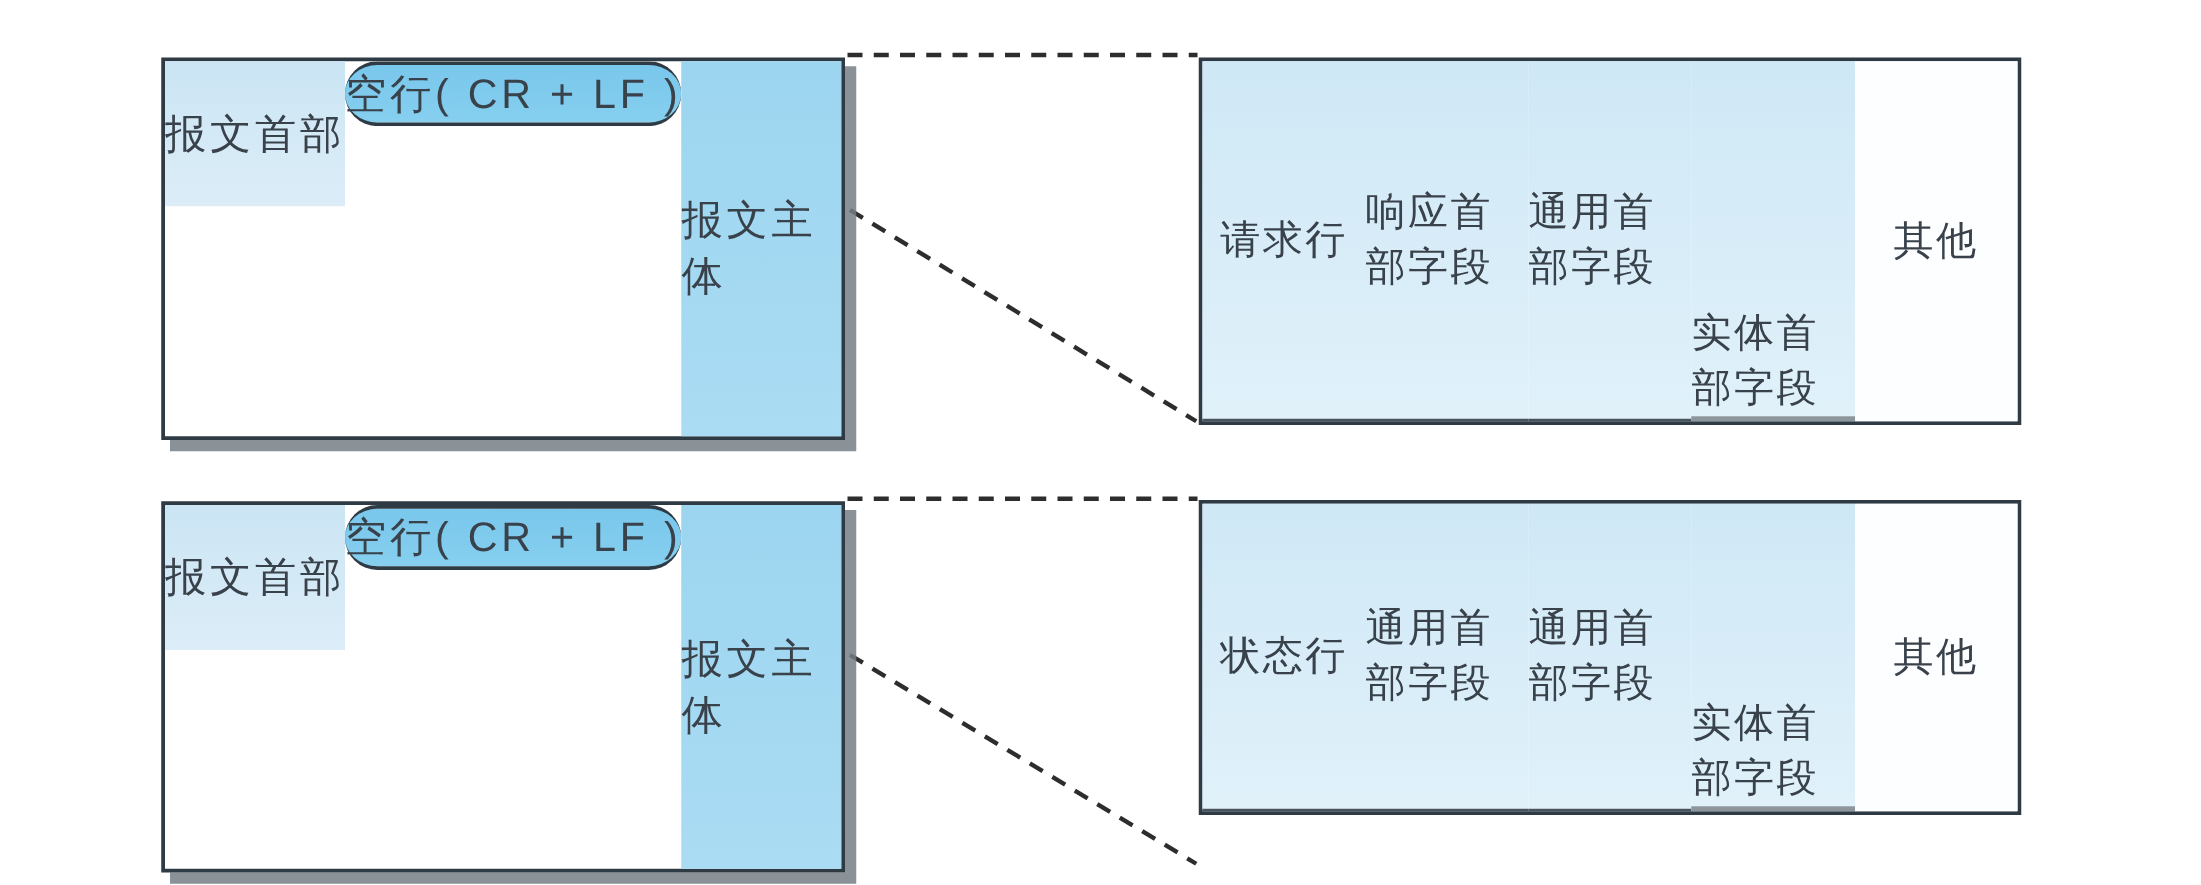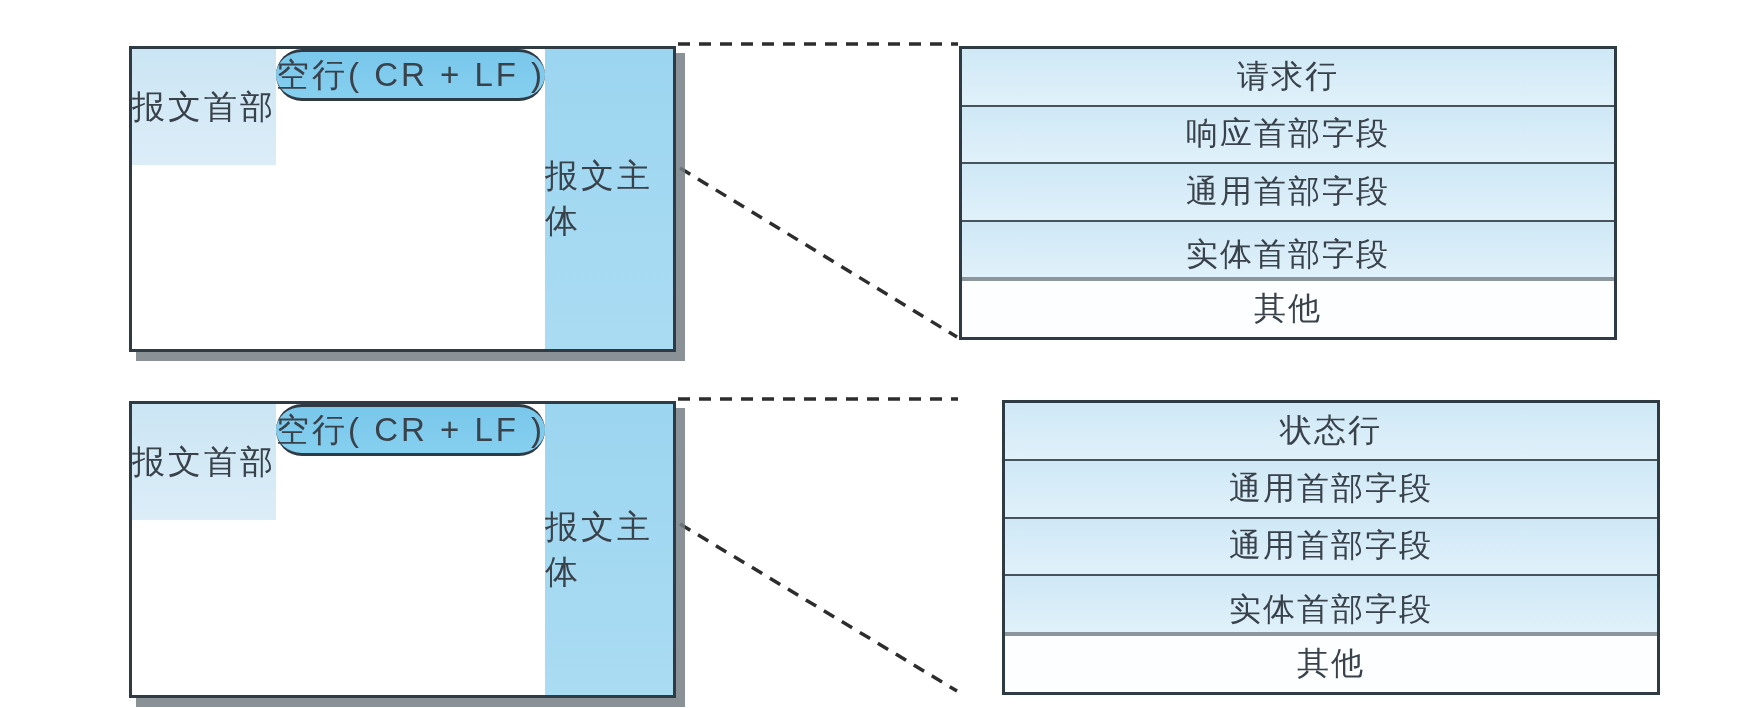--- a/index.html
+++ b/index.html
@@ -53,21 +53,21 @@
   }
   .sec-body {
     flex: 1;
     background: linear-gradient(180deg, #9cd5f0 0%, #aadcf3 100%);
   }
   
   .detail-box {
     position: absolute;
     border: 3px solid #2f3b44;
     display: flex;
-    flex-direction: column;
+    flex-direction: row;
     box-sizing: border-box;
     background: #ffffff;
   }
   .detail-row {
     flex: 1;
     display: flex;
     align-items: center;
     justify-content: center;
     box-sizing: border-box;
     font-size: 32px;
@@ -132,21 +132,21 @@
       <span>报文首部</span>
     </div>
     <div class="sec sec-blank">
       <span>空行( CR + LF )</span>
     </div>
     <div class="sec sec-body">
       <span>报文主体</span>
     </div>
   </div>
 
-  <div class="detail-box" style="left:1002px; top:400px; width:658px; height:295px;">
+  <div class="detail-box" style="left:959px; top:400px; width:658px; height:252px;">
     <div class="detail-row">
       <span>状态行</span>
     </div>
     <div class="detail-row">
       <span>通用首部字段</span>
     </div>
     <div class="detail-row">
       <span>通用首部字段</span>
     </div>
     <div class="detail-row gray-sep">

